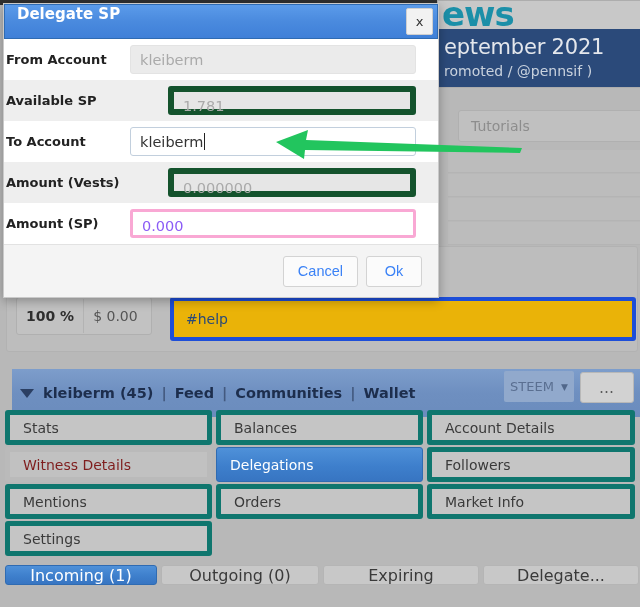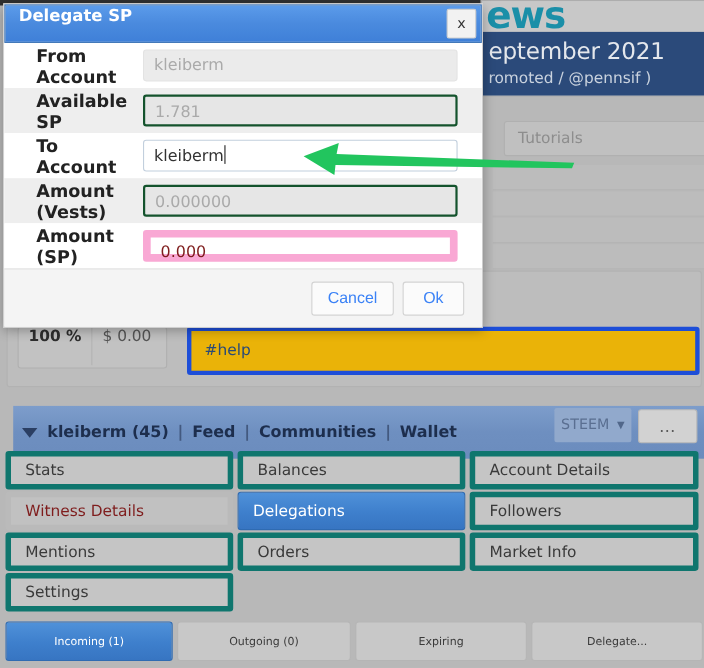--- a/index.html
+++ b/index.html
@@ -104,20 +104,21 @@
     border-radius: 3px;
   }
   .vote-box {
     position: absolute;
     left: 16px; top: 297px;
     width: 134px; height: 36px;
     background: #c2c2c2;
     border: 1px solid #b0b0b0;
     border-radius: 3px;
     display: flex;
+    align-items: center;
   }
   .vote-pct {
     color: #2e2e2e;
     font-size: 14px;
     font-weight: bold;
     padding: 0 9px;
   }
   .vote-div {
     width: 1px; height: 34px;
     background: #b3b3b3;
@@ -247,26 +248,26 @@
   
   .tabbar {
     position: absolute;
     left: 5px; top: 565px;
     width: 630px;
     display: grid;
     grid-template-columns: 152px 158px 156px 156px;
     gap: 4px;
   }
   .tab {
-    height: 36px;
+    height: 20px;
     background: #c8c8c8;
     border: 1px solid #b5b5b5;
     border-radius: 3px;
     color: #3a3a3a;
-    font-size: 10px;
+    font-size: 16px;
     display: flex;
     align-items: center;
     justify-content: center;
     box-sizing: border-box;
     text-align: center;
   }
   .tab.active {
     background: linear-gradient(to bottom, #4f91d9 0%, #3e7fcc 55%, #3775c2 100%);
     border-color: #2f6bb2;
     color: #ffffff;
@@ -319,49 +320,50 @@
     align-items: center;
     height: 41px;
     background: #ffffff;
   }
   .form-row.alt {
     background: #eeeeee;
   }
   .form-label {
     width: 126px;
     flex: 0 0 126px;
-    font-size: 16px;
+    font-size: 13px;
     font-weight: bold;
     color: #222222;
-    padding-left: 29px;
+    padding-left: 2px;
     box-sizing: border-box;
   }
   .form-input {
     flex: 1;
     margin-right: 22px;
     height: 29px;
     line-height: 29px;
     border-radius: 3px;
     font-size: 14.5px;
     box-sizing: border-box;
     padding-left: 9px;
   }
   .form-input.readonly {
     background: #ebebeb;
     border: 1px solid #e3e3e3;
     color: #aaaaaa;
   }
   .form-row.alt .form-input.readonly {
     background: #e6e6e6;
-    border: 2px solid #14532d;
+    border: 6px solid #14532d;
+    margin-left: 38px;
   }
   .form-input.editable {
     background: #ffffff;
-    border: 7px solid #f9a8d4;
-    color: #7f1d1d;
+    border: 3px solid #f9a8d4;
+    color: #8b5cf6;
   }
   .form-input.focused {
     background: #ffffff;
     border: 1px solid #c2cfdd;
     color: #333333;
     position: relative;
   }
   .caret {
     display: inline-block;
     width: 1px;

